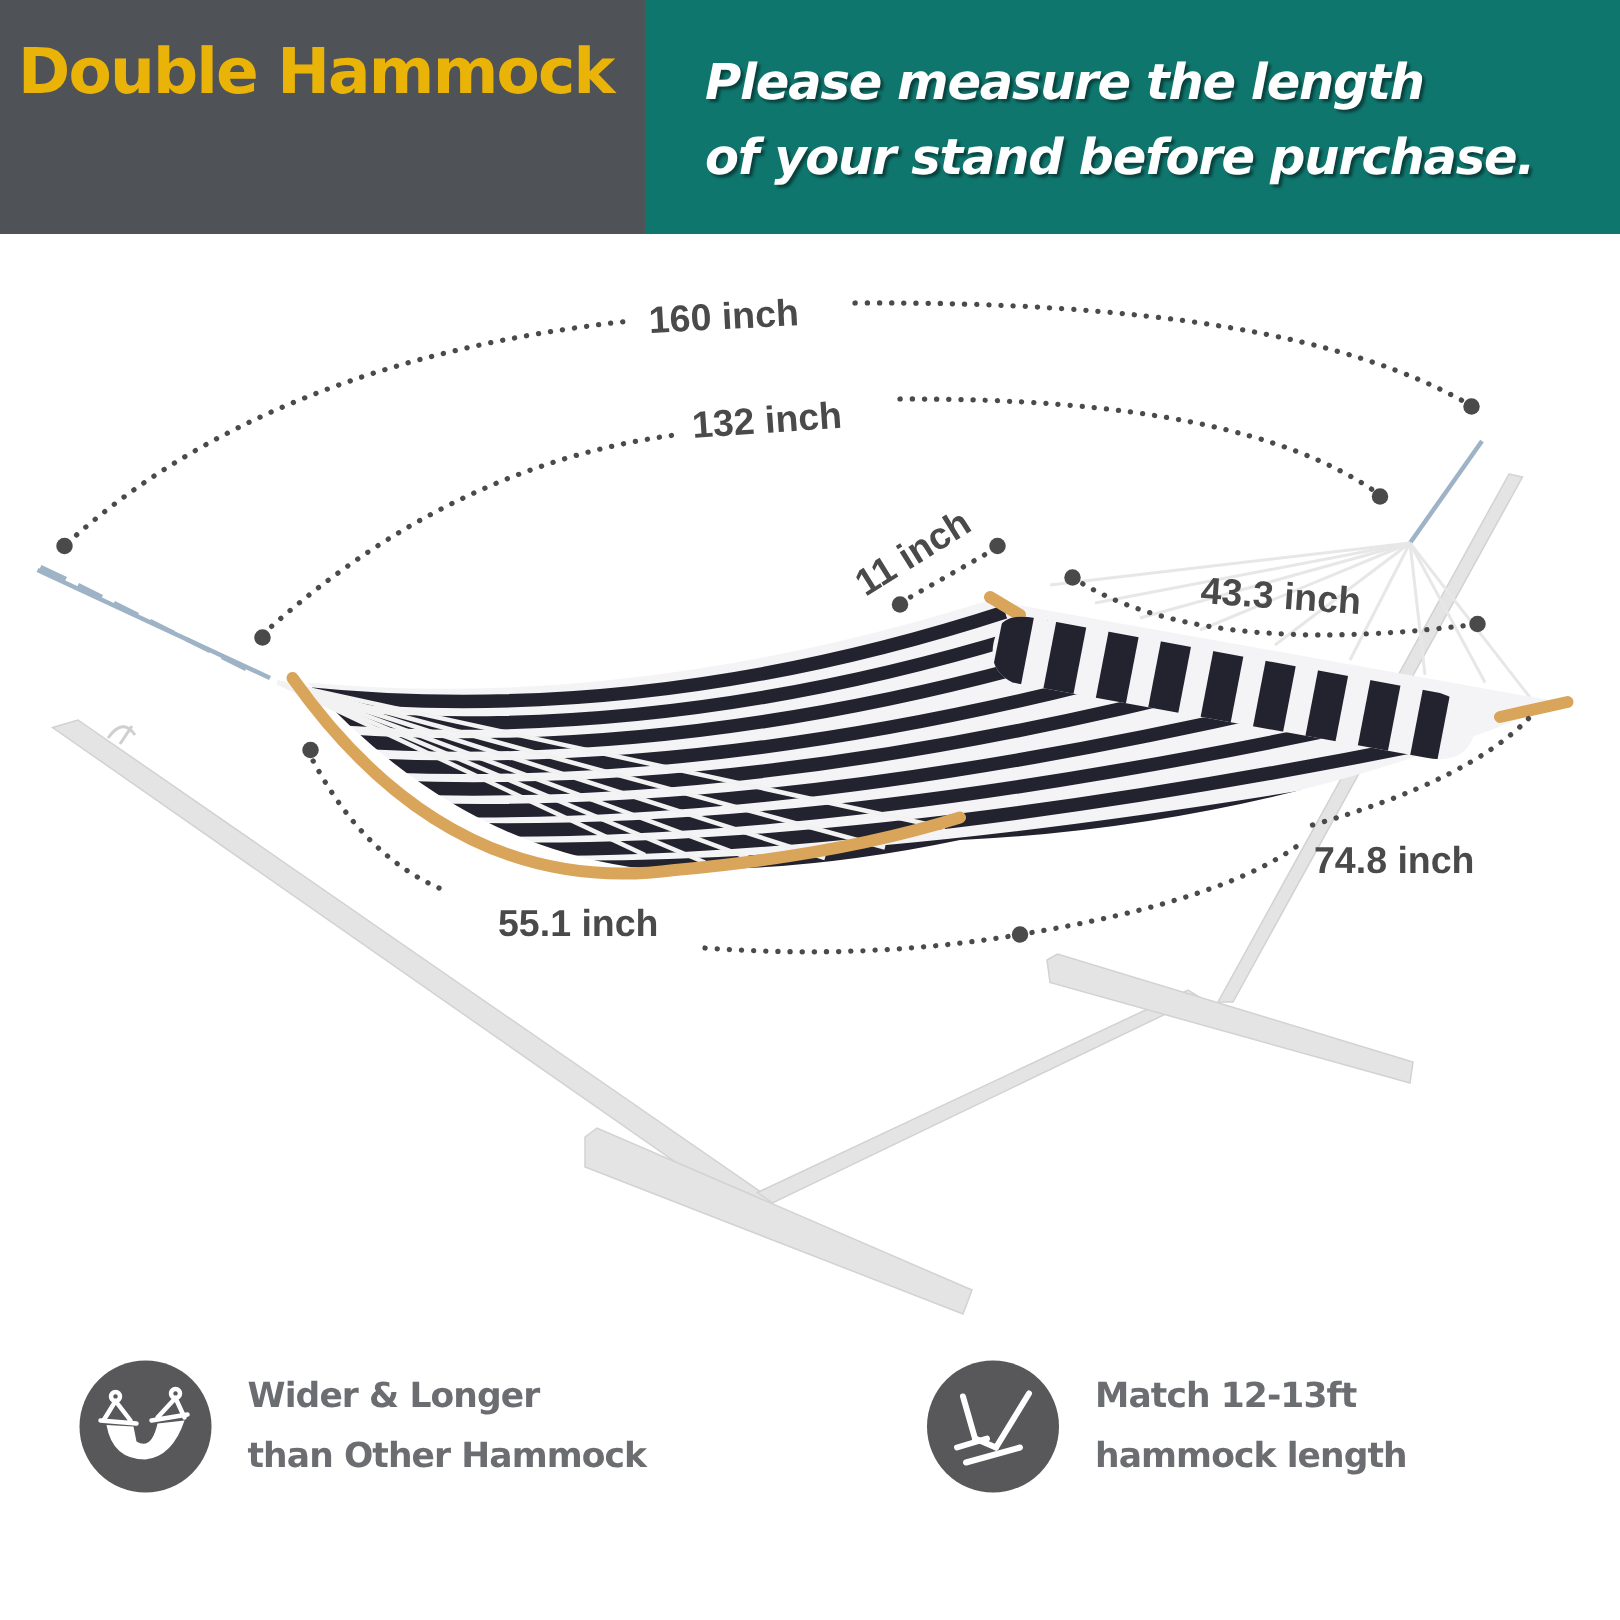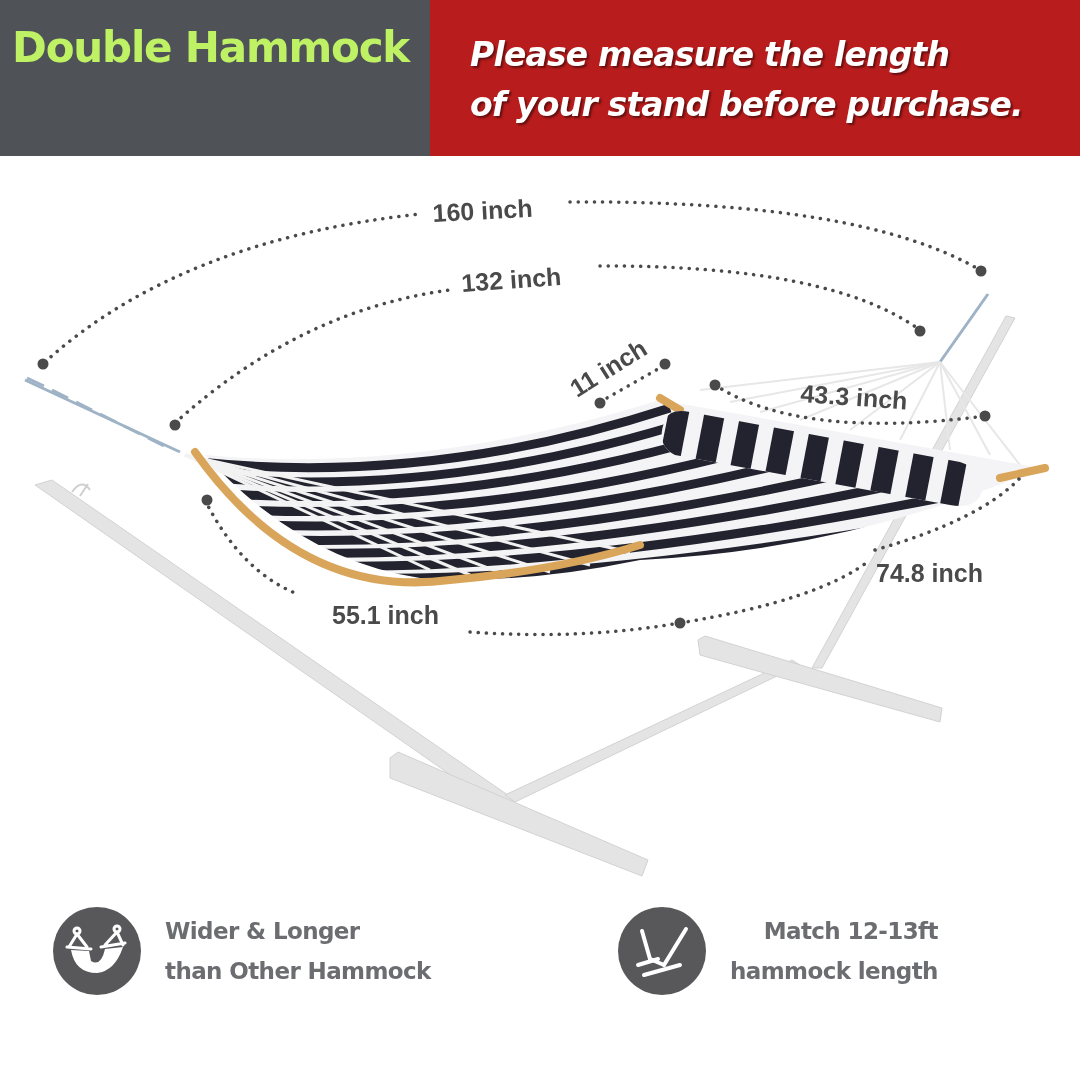--- a/index.html
+++ b/index.html
@@ -1,20 +1,20 @@
 <!DOCTYPE html>
 <html><head>
 <meta charset="utf-8">
 <style>
   html,body{margin:0;padding:0;background:#fff;}
   body{width:1080px;height:1080px;position:relative;overflow:hidden;font-family:"DejaVu Sans","Liberation Sans",sans-serif;}
   .header{position:absolute;left:0;top:0;width:1080px;height:156px;display:flex;}
   .header-left{width:430px;height:156px;background:#4f5257;position:relative;}
-  .header-right{flex:1;height:156px;background:#b91c1c;position:relative;}
-  .title{position:absolute;left:12px;top:22px;color:#bef264;font-weight:bold;font-size:42px;line-height:52px;letter-spacing:-1.2px;font-family:"DejaVu Sans",sans-serif;}
+  .header-right{flex:1;height:156px;background:#0f766e;position:relative;}
+  .title{position:absolute;left:12px;top:22px;color:#eab308;font-weight:bold;font-size:42px;line-height:52px;letter-spacing:-1.2px;font-family:"DejaVu Sans",sans-serif;}
   .subtitle{position:absolute;left:40px;top:30px;color:#fff;font-weight:bold;font-style:italic;font-size:33px;line-height:50px;letter-spacing:-0.8px;text-shadow:2px 2px 2px rgba(0,0,0,0.45);font-family:"DejaVu Sans",sans-serif;}
   .scene{position:absolute;left:0;top:156px;width:1080px;height:744px;}
   .feature{position:absolute;display:flex;align-items:center;}
   .feature .circle{width:88px;height:88px;border-radius:50%;background:#58585a;display:flex;align-items:center;justify-content:center;}
   .feature .ftext{margin-left:24px;color:#6b6d71;font-size:23px;line-height:40px;font-weight:bold;letter-spacing:-0.6px;font-family:"DejaVu Sans",sans-serif;}
   .feature .ftext div{white-space:nowrap;}
   svg text{font-family:"Liberation Sans",sans-serif;}
 </style>
 </head>
 <body>
@@ -161,21 +161,21 @@
       </g>
       <path d="M6 27 Q10 50 32 50 Q50 48 58 24 L40 26 Q36 44 26 38 L24 28 Z" fill="#fff"></path>
     </svg>
   </div>
   <div class="ftext">
     <div>Wider &amp; Longer</div>
     <div>than Other Hammock</div>
   </div>
 </div>
 
-<div class="feature" style="left:618px;top:907px;text-align:right;">
+<div class="feature" style="left:618px;top:907px;">
   <div class="circle">
     <svg width="64" height="60" viewBox="0 0 64 60">
       <g stroke="#fff" stroke-width="4" fill="none" stroke-linecap="round">
         <path d="M12 10 L20 38"></path>
         <path d="M56 8 L34 44"></path>
         <path d="M8 44 L28 38"></path>
         <path d="M20 38 L34 44"></path>
         <path d="M14 54 L50 44"></path>
       </g>
     </svg>

